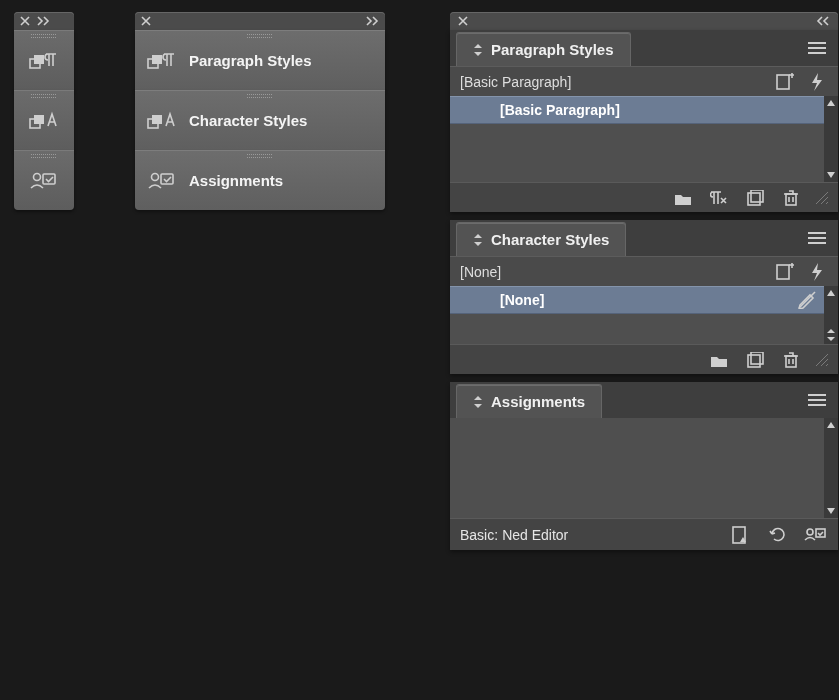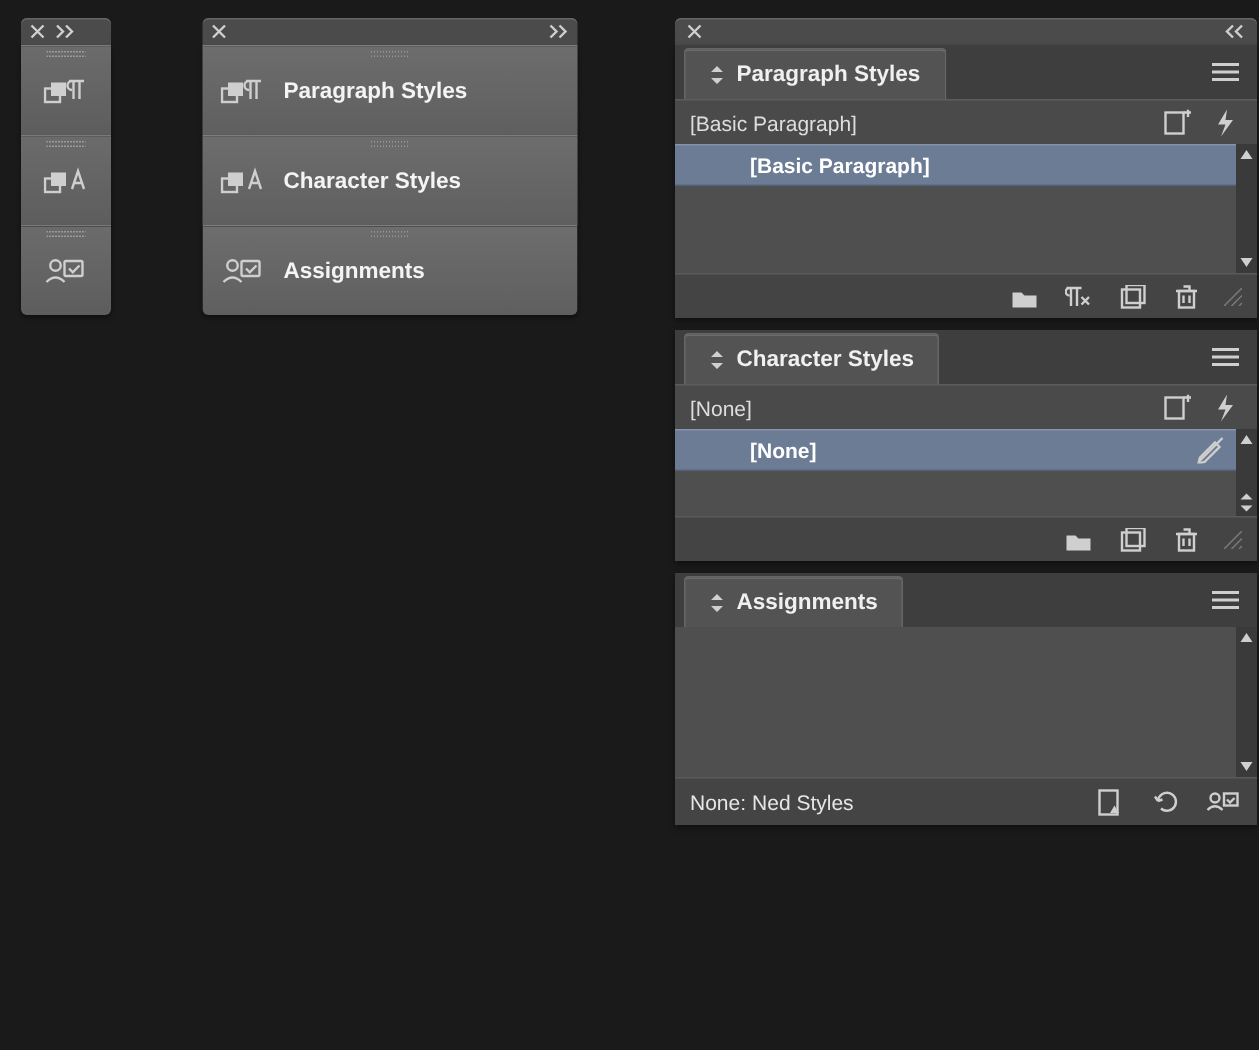--- a/index.html
+++ b/index.html
@@ -553,22 +553,22 @@
         <svg class="arrow" viewBox="0 0 10 10">
             <use href="#i-uparr"></use>
           </svg>
         <div style="flex:1"></div>
         <svg class="arrow" viewBox="0 0 10 10">
             <use href="#i-dnarr"></use>
           </svg>
       </div>
     </div>
     <div class="userbar">
-      <span>None:</span>
-      <span style="margin-left:-10px">Ned Styles</span>
+      <span>Basic:</span>
+      <span style="margin-left:-10px">Ned Editor</span>
       <div class="spacer"></div>
       <div class="tool">
           <svg width="18" height="18" viewBox="0 0 18 18">
             <use href="#i-docwarn"></use>
           </svg>
         </div>
       <div class="tool">
           <svg width="18" height="18" viewBox="0 0 18 18">
             <use href="#i-refresh"></use>
           </svg>

